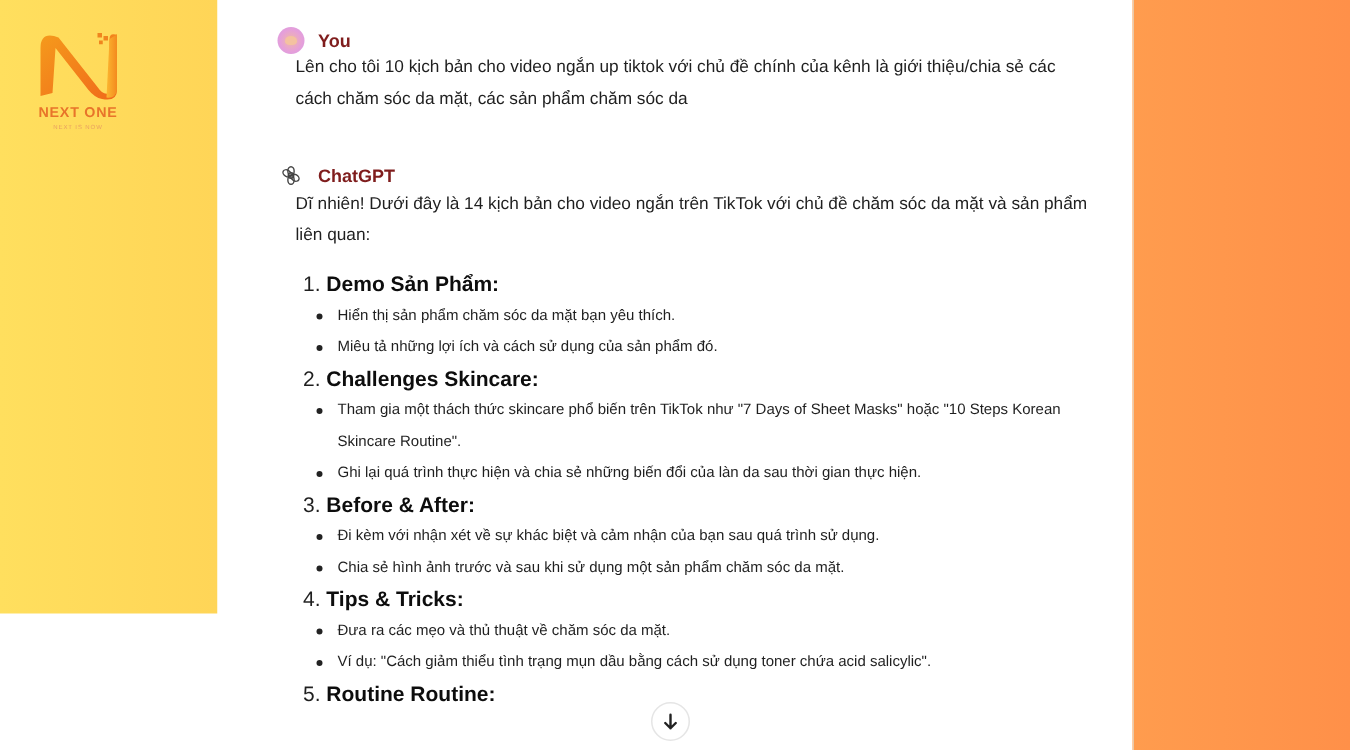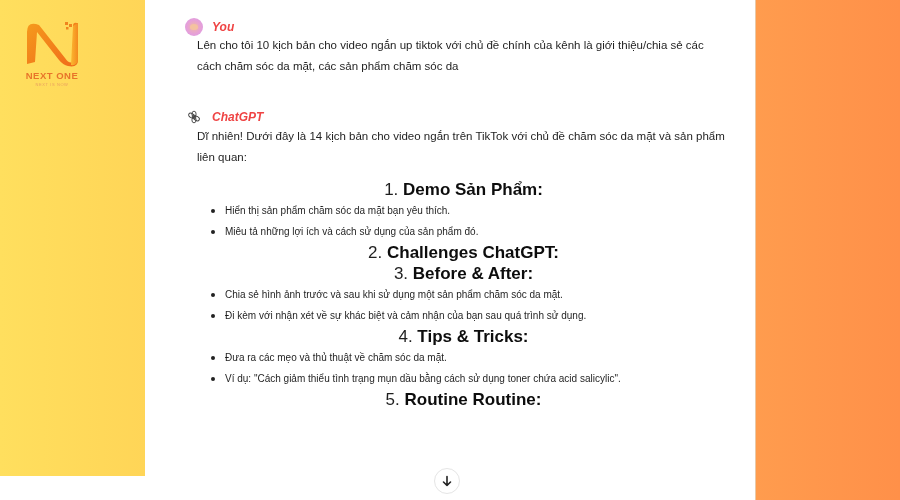--- a/index.html
+++ b/index.html
@@ -3,21 +3,21 @@
 <meta charset="utf-8">
 <style>
   * { box-sizing: border-box; margin: 0; padding: 0; }
   html, body { width: 900px; height: 500px; overflow: hidden; }
   body {
     position: relative;
     font-family: "Liberation Sans", "DejaVu Sans", sans-serif;
     background: #ffffff;
   }
   .left-bg {
-    position: absolute; left: 0; top: 0; width: 145px; height: 476px;
+    position: absolute; left: 0; top: 0; width: 145px; height: 409px;
     background: linear-gradient(90deg, #ffdf5e 0%, #ffd557 100%);
   }
   .right-bg {
     position: absolute; left: 755px; top: 0; width: 145px; height: 500px;
     background: linear-gradient(90deg, #ff9c4e 0%, #ff9049 100%);
     box-shadow: inset 1px 0 0 #e8c9a8;
   }
   .panel {
     position: absolute; left: 145px; top: 0; width: 610px; height: 500px;
     background: #ffffff;
@@ -45,28 +45,28 @@
     position: relative;
   }
   .avatar-user::after {
     content: ""; position: absolute; left: 5px; top: 6px; width: 8px; height: 6px;
     border-radius: 50% 50% 40% 40%; background: #f4c2a0;
   }
   .avatar-gpt {
     display: flex; align-items: center; justify-content: center;
   }
   .author {
-    margin-left: 9px; font-weight: bold; font-size: 12px; color: #ef4444; font-style: italic;
+    margin-left: 9px; font-weight: bold; font-size: 12px; color: #7f1d1d;
   }
   .body-text {
     margin-left: 12px; font-size: 11.5px; line-height: 21px; color: #1f1f1f;
   }
   ol.scripts { list-style: none; margin-top: 11px; }
   ol.scripts > li { position: relative; }
-  .item-title { font-size: 17px; line-height: 21px; color: #1f1f1f; padding-left: 5px; text-align: center; }
+  .item-title { font-size: 14px; line-height: 21px; color: #1f1f1f; padding-left: 5px; }
   .item-title b { font-weight: bold; color: #0d0d0d; }
   ul.bullets { list-style: none; padding-left: 28px; }
   ul.bullets li { position: relative; font-size: 10px; line-height: 21px; color: #1f1f1f; }
   ul.bullets li::before {
     content: ""; position: absolute; left: -14px; top: 9px; width: 4px; height: 4px;
     border-radius: 50%; background: #222;
   }
   .scroll-btn {
     position: absolute; left: 434px; top: 468px; width: 26px; height: 26px;
     border-radius: 50%; background: #fff; border: 1px solid #e5e5e5;
@@ -128,27 +128,31 @@
     <div>Dĩ nhiên! Dưới đây là 14 kịch bản cho video ngắn trên TikTok với chủ đề chăm sóc da mặt và sản phẩm liên quan:</div>
     <ol class="scripts">
       <li>
         <div class="item-title"><span>1.</span> <b>Demo Sản Phẩm:</b></div>
         <ul class="bullets">
           <li>Hiển thị sản phẩm chăm sóc da mặt bạn yêu thích.</li>
           <li>Miêu tả những lợi ích và cách sử dụng của sản phẩm đó.</li>
         </ul>
       </li>
       <li>
-        <div class="item-title"><span>2.</span> <b>Challenges ChatGPT:</b></div>
+        <div class="item-title"><span>2.</span> <b>Challenges Skincare:</b></div>
+        <ul class="bullets">
+          <li>Tham gia một thách thức skincare phổ biến trên TikTok như "7 Days of Sheet Masks" hoặc "10 Steps Korean Skincare Routine".</li>
+          <li>Ghi lại quá trình thực hiện và chia sẻ những biến đổi của làn da sau thời gian thực hiện.</li>
+        </ul>
       </li>
       <li>
         <div class="item-title"><span>3.</span> <b>Before &amp; After:</b></div>
         <ul class="bullets">
+          <li>Đi kèm với nhận xét về sự khác biệt và cảm nhận của bạn sau quá trình sử dụng.</li>
           <li>Chia sẻ hình ảnh trước và sau khi sử dụng một sản phẩm chăm sóc da mặt.</li>
-          <li>Đi kèm với nhận xét về sự khác biệt và cảm nhận của bạn sau quá trình sử dụng.</li>
         </ul>
       </li>
       <li>
         <div class="item-title"><span>4.</span> <b>Tips &amp; Tricks:</b></div>
         <ul class="bullets">
           <li>Đưa ra các mẹo và thủ thuật về chăm sóc da mặt.</li>
           <li>Ví dụ: "Cách giảm thiểu tình trạng mụn dầu bằng cách sử dụng toner chứa acid salicylic".</li>
         </ul>
       </li>
       <li>

